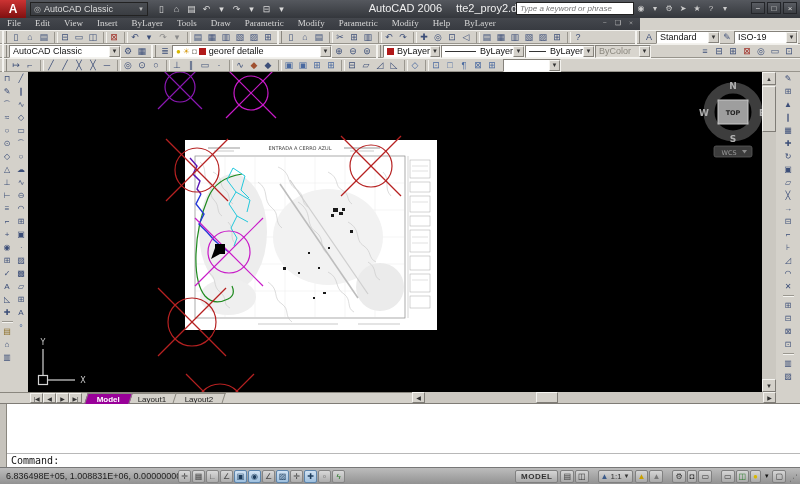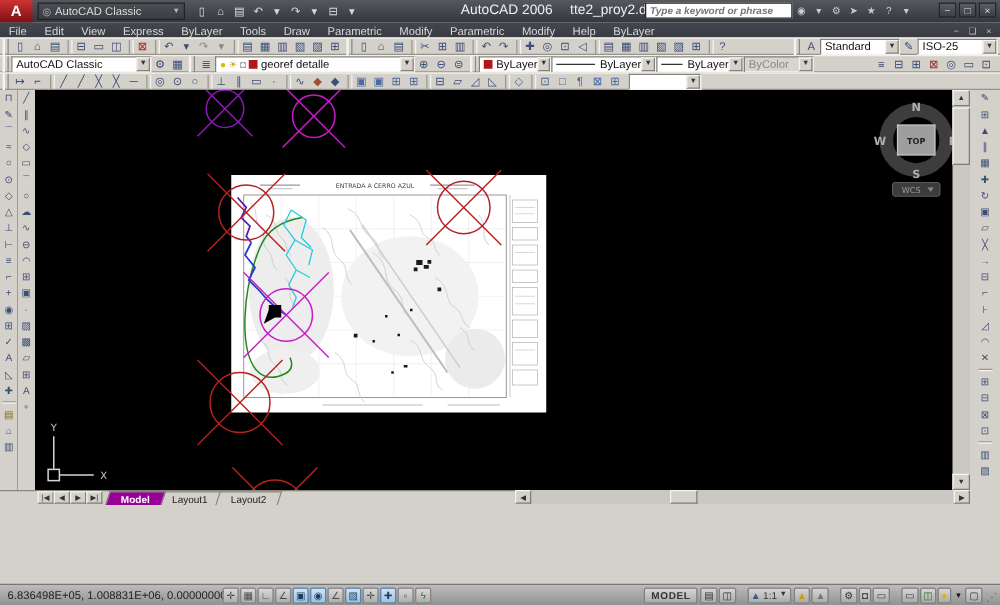--- a/index.html
+++ b/index.html
@@ -15,29 +15,29 @@
   .qat-ws { display:flex; align-items:center; height:14px; margin-left:4px; padding:0 3px;
     border:1px solid #222; background:linear-gradient(#4a4d52,#3a3d42); font-size:9px; color:#ddd; width:118px; }
   .qat-ws .ic { font-size:8px; margin-right:3px; color:#bbb; }
   .qat-ws .dd { margin-left:auto; font-size:6px; color:#bbb; }
   .qat { display:flex; align-items:center; margin-left:6px; }
   .qat .tbtn { width:15px; height:14px; font-size:9px; color:#d9d9d9; display:flex; align-items:center; justify-content:center; }
   .title-text { position:absolute; left:320px; top:2px; width:260px; text-align:center; font-size:11px; color:#f0f0f0; white-space:nowrap; }
   .title-text .doc { margin-left:14px; }
   .infocenter { position:absolute; left:516px; top:2px; display:flex; align-items:center; }
   .infocenter input { width:118px; height:13px; font-size:8px; font-style:italic; color:#777;
-    border:1px solid #222; padding:0 3px; background:#fff; font-family:"Liberation Sans",sans-serif;font-weight:bold; }
+    border:1px solid #222; padding:0 3px; background:#fff; font-family:"Liberation Sans",sans-serif; }
   .infocenter .tbtn { width:14px; height:13px; font-size:8px; color:#ccc; display:flex; align-items:center; justify-content:center; }
   .winbtns { position:absolute; right:3px; top:2px; display:flex; gap:2px; }
   .winbtns .wb { width:14px; height:12px; font-size:8px; color:#ddd; background:linear-gradient(#5a5d63,#3c3f44);
     border:1px solid #24262a; display:flex; align-items:center; justify-content:center; }
 
   
-  .menubar { position:absolute; left:0; top:18px; width:800px; height:12px;
-    background:linear-gradient(#44474d,#383b41); display:flex; align-items:flex-end; }
+  .menubar { position:absolute; left:0; top:18px; width:640px; height:12px;
+    background:linear-gradient(#44474d,#383b41); display:flex; align-items:flex-start;font-family:Liberation Serif, serif; }
   .menubar .mitem { font-size:9px; color:#d8d8d8; padding:0 7px; }
   .docbtns { margin-left:auto; display:flex; gap:1px; margin-right:3px; }
   .docbtns .wb { width:12px; height:10px; font-size:7px; color:#ccc; display:flex; align-items:center; justify-content:center; }
 
   
   .tbrow { position:absolute; left:0; width:800px; height:14px; background:#d4d1ca;
     border-top:1px solid #f1f0ec; border-bottom:1px solid #97948c; display:flex; align-items:center; }
   .tbrow1 { top:30px; } .tbrow2 { top:44px; } .tbrow3 { top:58px; }
   .tlist { display:flex; align-items:center; height:13px; }
   .tbtn { width:14px; height:13px; display:flex; align-items:center; justify-content:center;
@@ -175,21 +175,21 @@
         <span class="wb">×</span>
       </div>
   </div>
 
   <div class="menubar">
     <span style="display:flex">
 
     <span class="mitem">File</span>
         <span class="mitem">Edit</span>
         <span class="mitem">View</span>
-        <span class="mitem">Express</span>
+        <span class="mitem">Insert</span>
         <span class="mitem">ByLayer</span>
         <span class="mitem">Tools</span>
         <span class="mitem">Draw</span>
         <span class="mitem">Parametric</span>
         <span class="mitem">Modify</span>
         <span class="mitem">Parametric</span>
         <span class="mitem">Modify</span>
         <span class="mitem">Help</span>
         <span class="mitem">ByLayer</span>
       </span>
@@ -257,21 +257,21 @@
       </span>
     <span class="tlist" style="margin-left:auto; margin-right:2px;">
       <span class="grip"></span>
       <span class="tbtn">A</span>
       <span class="combo" style="width:64px">
         <span>Standard</span>
         <span class="dd">▼</span>
       </span>
       <span class="tbtn">✎</span>
       <span class="combo" style="width:64px">
-        <span>ISO-25</span>
+        <span>ISO-19</span>
         <span class="dd">▼</span>
       </span>
     </span>
   </div>
 
   <div class="tbrow tbrow2">
     <span class="grip"></span>
     <span class="combo" style="width:112px">
       <span>AutoCAD Classic</span>
       <span class="dd">▼</span>
@@ -658,20 +658,35 @@
         </span>
       </span>
   </div>
   <div class="hscroll">
     <div class="sbtn lt">◀</div>
     <div class="thumb"></div>
     <div class="sbtn rt">▶</div>
   </div>
   <div class="corner"></div>
 
+  <div class="cmdwin">
+    <div class="cmdgrip"></div>
+    <div class="cmdbody">
+      <div class="cmdhist">
+
+      <div class="cmdline"></div>
+          <div class="cmdline"></div>
+          <div class="cmdline"></div>
+          <div class="cmdline"></div>
+          <div class="cmdline"></div>
+        </div>
+      <div class="cmdsep"></div>
+      <div class="cmdprompt">Command:</div>
+    </div>
+  </div>
 
   <div class="statusbar">
     <span class="coords">6.836498E+05, 1.008831E+06, 0.00000000</span>
     <span class="stoggles">
 
     <span class="stgl">✛</span>
         <span class="stgl">▦</span>
         <span class="stgl">∟</span>
         <span class="stgl">∠</span>
         <span class="stgl on">▣</span>

